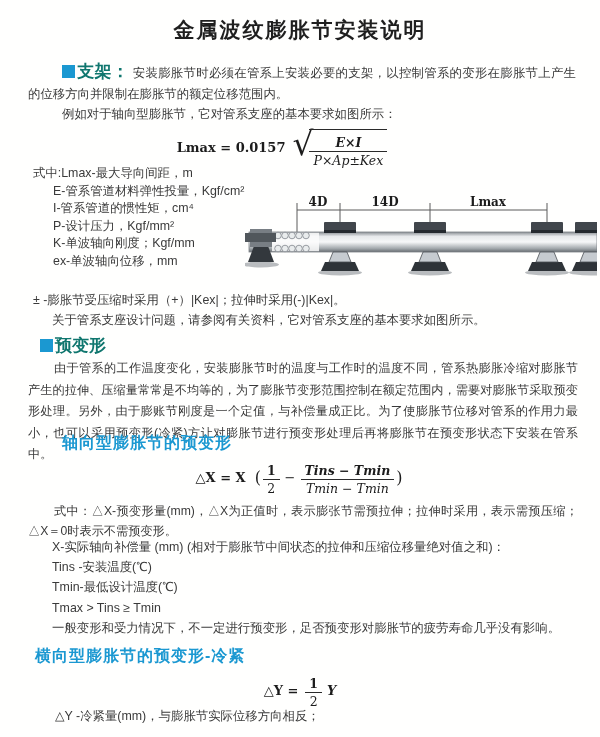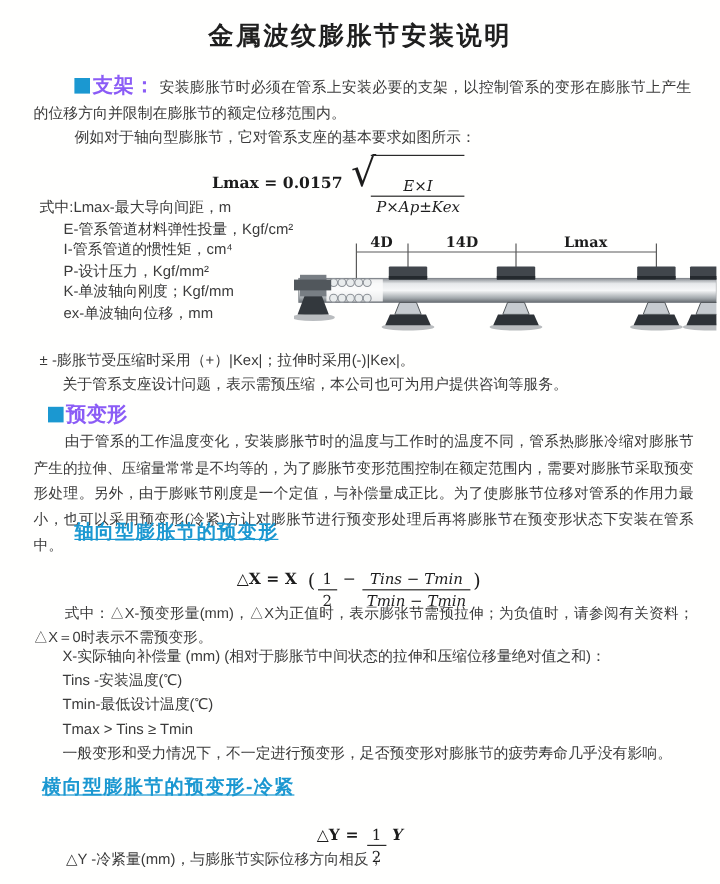--- a/index.html
+++ b/index.html
@@ -12,22 +12,22 @@
   
   .title{
     top:12px;left:0;right:0;text-align:center;
     font-size:21px;font-weight:bold;color:#1f1f1f;letter-spacing:2px;
   }
   
   .marker{
     display:inline-block;width:13px;height:13px;background:#1b98d1;
     margin-right:2px;vertical-align:-1px;
   }
-  .hblue{color:#8b5cf6;font-weight:bold;font-size:17px;}
-  .subhead{color:#1b98d1;font-weight:bold;font-size:16px;letter-spacing:1px;text-decoration:underline;}
+  .hblue{color:#0f766e;font-weight:bold;font-size:17px;}
+  .subhead{color:#1b98d1;font-weight:bold;font-size:16px;letter-spacing:1px;}
   
   .body-txt{font-size:12.4px;line-height:21px;text-align:justify;color:#3a3a3a;}
   .p-support{top:57px;left:28px;right:24px;text-indent:34px;}
   .p-example{top:100px;left:28px;right:24px;text-indent:34px;}
   .var-list{top:161px;left:33px;font-size:12.4px;line-height:17.6px;}
   .var-list .vi + .vi{margin-left:20px;}
   .pm-note{top:288px;left:33px;font-size:12.4px;}
   .consult{top:308px;left:52px;font-size:12.4px;}
   .sec2-head{top:330px;left:40px;}
   .p-predeform{top:354px;left:28px;right:22px;text-indent:26px;font-size:12.2px;line-height:21.5px;}
@@ -41,21 +41,21 @@
     font-family:"DejaVu Serif",serif;color:#1c1c1c;font-size:13px;
     display:flex;justify-content:center;align-items:center;left:0;width:600px;
   }
   .f1{top:122px;}
   .f2{top:455px;}
   .f3{top:668px;}
   .f-lhs{font-weight:bold;margin-right:7px;}
   .f-rhs{font-weight:bold;margin-left:5px;}
   .fi{font-style:italic;}
   .frac{display:inline-block;text-align:center;vertical-align:middle;font-size:12.5px;line-height:15px;}
-  .frac .num{display:block;border-bottom:1.2px solid #2a2a2a;padding:16px 4px 1px;}
+  .frac .num{display:block;border-bottom:1.2px solid #2a2a2a;padding:4px 4px 1px;font-weight:bold;}
   .frac .den{display:block;padding:1px 4px 0;}
   .sqrt{display:inline-flex;align-items:flex-start;}
   .sqrt-sign{font-size:33px;line-height:36px;font-weight:normal;}
   .sqrt-body{border-top:1.4px solid #2a2a2a;margin-left:-4px;margin-top:3px;padding-top:1px;}
   .op{margin:0 5px;}
   .paren{font-size:16px;margin:0 2px;font-weight:normal;}
 </style>
 </head>
 <body>
 
@@ -146,21 +146,21 @@
       <rect x="0" y="41" width="31" height="9" fill="#51575c"></rect>
     </g>
 
     <use href="#sup" x="95"></use>
     <use href="#sup" x="185"></use>
     <use href="#sup" x="302"></use>
     <use href="#sup" x="346"></use>
   </svg>
 
   <div class="abs pm-note">± -膨胀节受压缩时采用（+）|Kex|；拉伸时采用(-)|Kex|。</div>
-  <div class="abs consult">关于管系支座设计问题，表示需预压缩，本公司也可为用户提供咨询等服务。</div>
+  <div class="abs consult">关于管系支座设计问题，请参阅有关资料，它对管系支座的基本要求如图所示。</div>
 
   <div class="abs sec2-head">
     <span class="marker"></span><span class="hblue">预变形</span>
   </div>
   <div class="abs body-txt p-predeform">由于管系的工作温度变化，安装膨胀节时的温度与工作时的温度不同，管系热膨胀冷缩对膨胀节产生的拉伸、压缩量常常是不均等的，为了膨胀节变形范围控制在额定范围内，需要对膨胀节采取预变形处理。另外，由于膨账节刚度是一个定值，与补偿量成正比。为了使膨胀节位移对管系的作用力最小，也可以采用预变形(冷紧)方让对膨胀节进行预变形处理后再将膨胀节在预变形状态下安装在管系中。</div>
 
   <div class="abs subhead h-axial">轴向型膨胀节的预变形</div>
 
   <div class="abs formula f2">
     <span class="f-lhs">△X = X</span>
@@ -170,21 +170,21 @@
       <span class="den">2</span>
     </span>
     <span class="op">−</span>
     <span class="frac">
       <span class="num fi">Tins − Tmin</span>
       <span class="den fi">Tmin − Tmin</span>
     </span>
     <span class="paren">)</span>
   </div>
 
-  <div class="abs body-txt p-axial-explain">式中：△X-预变形量(mm)，△X为正值时，表示膨张节需预拉伸；为负值时，请参阅有关资料；△X＝0时表示不需预变形。</div>
+  <div class="abs body-txt p-axial-explain">式中：△X-预变形量(mm)，△X为正值时，表示膨张节需预拉伸；拉伸时采用，表示需预压缩；△X＝0时表示不需预变形。</div>
 
   <div class="abs axial-items">
     <div>X-实际轴向补偿量 (mm) (相对于膨胀节中间状态的拉伸和压缩位移量绝对值之和)：</div>
     <div>Tins -安装温度(℃)</div>
     <div>Tmin-最低设计温度(℃)</div>
     <div>Tmax &gt; Tins ≥ Tmin</div>
     <div>一般变形和受力情况下，不一定进行预变形，足否预变形对膨胀节的疲劳寿命几乎没有影响。</div>
   </div>
 
   <div class="abs subhead h-lateral">横向型膨胀节的预变形-冷紧</div>

